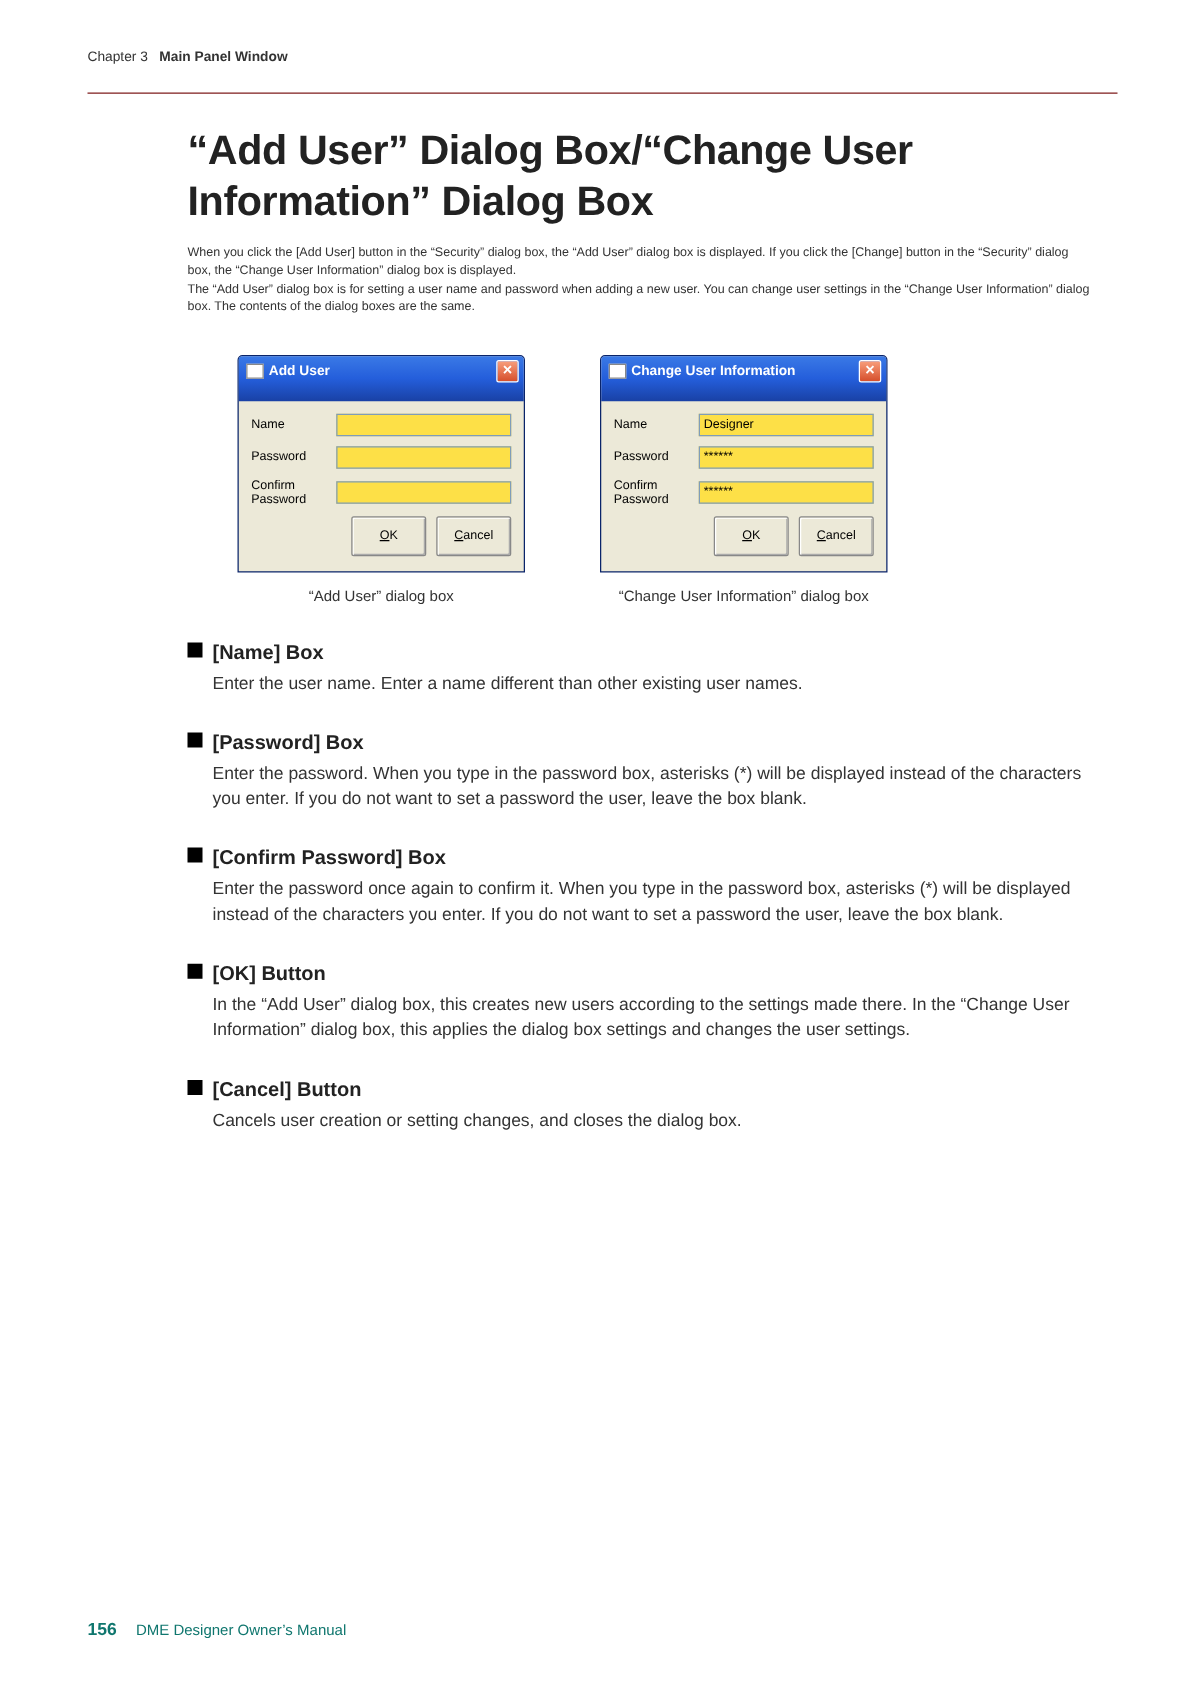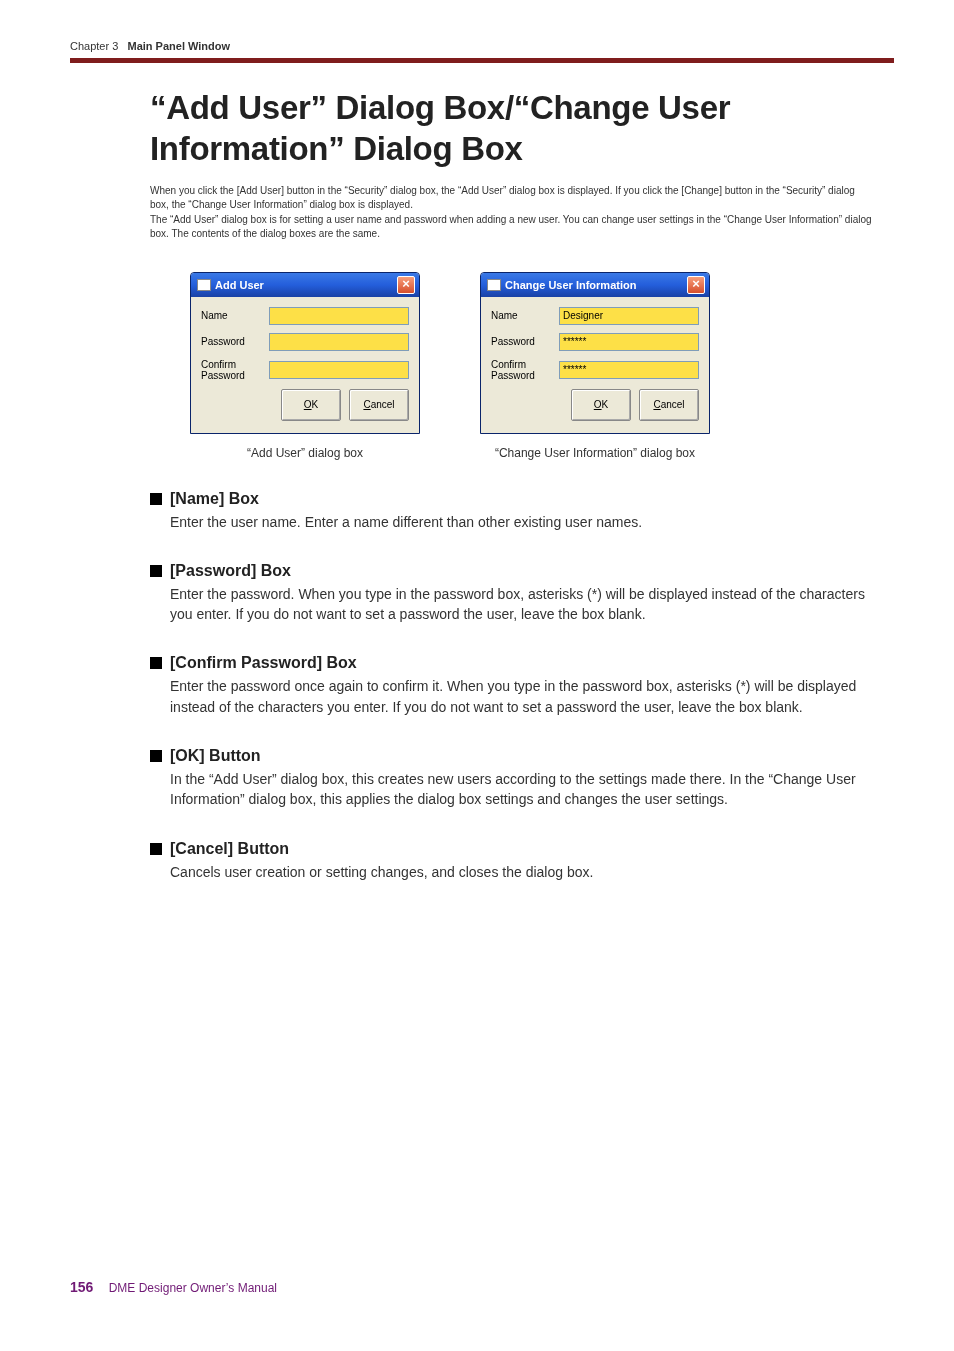--- a/index.html
+++ b/index.html
@@ -10,22 +10,22 @@
     width: 954px;
     height: 1351px;
     position: relative;
   }
   .page {
     padding: 40px 60px 40px 70px;
   }
   .header {
     font-size: 11px;
     color: #333;
-    border-bottom: 5px solid #7f1d1d;
-    padding-bottom: 6px;
+    border-bottom: 1px solid #7f1d1d;
+    padding-bottom: 22px;
     margin-bottom: 24px;
   }
   .header .chapter { }
   .header .bold { font-weight: bold; }
   .content {
     margin-left: 80px;
     margin-right: 20px;
   }
   h1 {
     font-family: Arial, Helvetica, sans-serif;
@@ -58,21 +58,21 @@
     background: #ece9d8;
     border: 1px solid #0a246a;
     border-radius: 4px 4px 0 0;
     text-align: left;
   }
   .titlebar {
     background: linear-gradient(to bottom, #3a79e6 0%, #245edb 50%, #1941a5 100%);
     color: #fff;
     font-weight: bold;
     font-size: 11px;
-    padding: 3px 4px 3px 6px;
+    padding: 3px 4px 15px 6px;
     display: flex;
     align-items: center;
     justify-content: space-between;
     border-radius: 3px 3px 0 0;
   }
   .titlebar-left { display: flex; align-items: center; gap: 4px; }
   .title-icon {
     width: 14px; height: 12px;
     background: #fff;
     border: 1px solid #888;
@@ -127,21 +127,21 @@
     box-shadow: inset 1px 1px 0 #fff, inset -1px -1px 0 #aaa;
     cursor: pointer;
   }
   .win-btn .ul { text-decoration: underline; }
 
   .section {
     margin-top: 30px;
   }
   .sec-head {
     display: flex;
-    align-items: center;
+    align-items: flex-start;
     gap: 8px;
     margin-bottom: 4px;
   }
   .sq {
     width: 12px; height: 12px;
     background: #000;
     display: inline-block;
   }
   .sec-title {
     font-size: 16px;
@@ -150,24 +150,24 @@
   }
   .sec-body {
     font-size: 14px;
     line-height: 1.45;
     color: #333;
     margin-left: 20px;
   }
 
   .footer {
     position: absolute;
-    bottom: 56px;
+    bottom: 40px;
     left: 70px;
     font-size: 12px;
-    color: #701a75;
+    color: #0f766e;
   }
   .footer .pg {
     font-weight: bold;
     font-size: 14px;
     margin-right: 12px;
   }
 </style>
 </head>
 <body>
 

